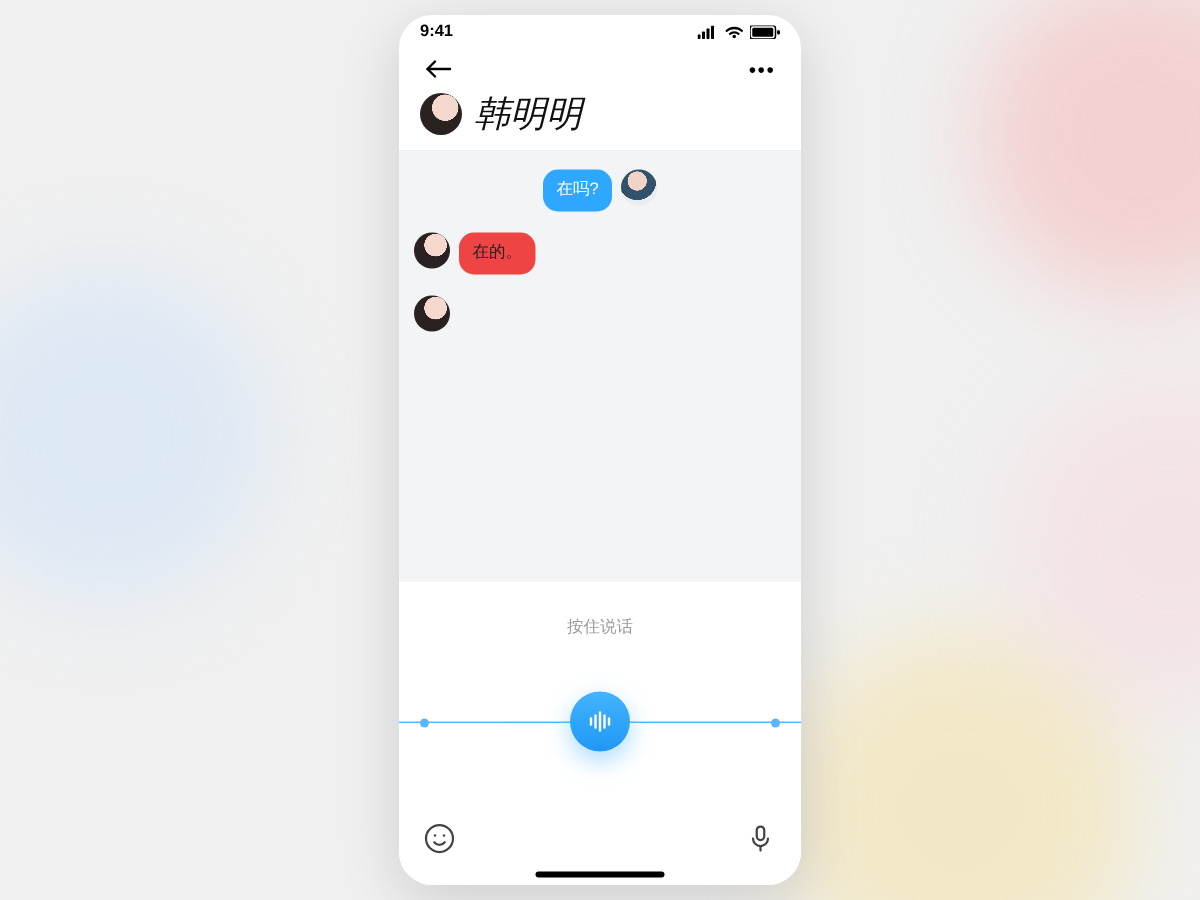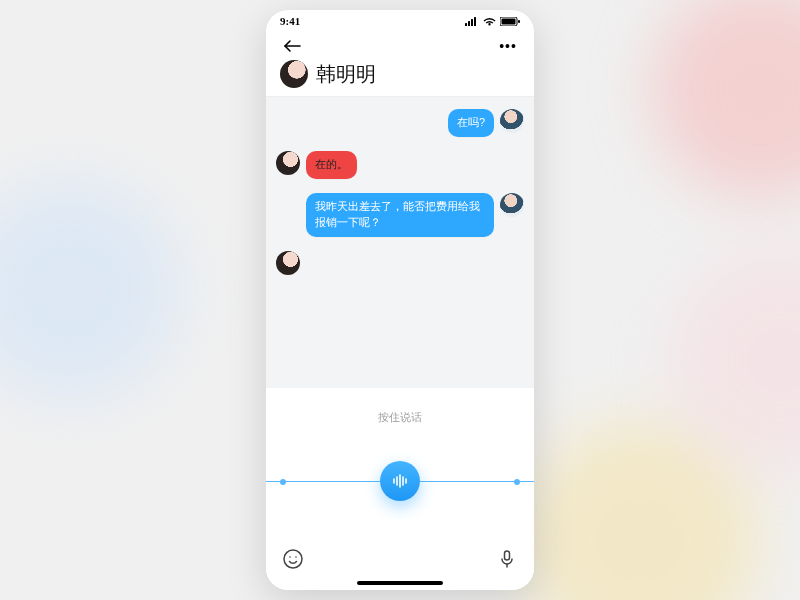--- a/index.html
+++ b/index.html
@@ -49,21 +49,20 @@
   .statusbar {
     height: 22px;
     flex: 0 0 22px;
     display: flex;
     align-items: center;
     justify-content: space-between;
     padding: 0 14px;
     font-size: 11px;
     font-weight: 600;
     color: #000;
-    font-family: Liberation Serif, serif;
   }
   .statusbar .right { display: flex; align-items: center; gap: 4px; }
   .statusbar svg { display: block; }
 
   
   .navhead {
     flex: 0 0 auto;
     padding: 2px 14px 8px 14px;
     background: #fff;
     border-bottom: 1px solid #eee;
@@ -76,21 +75,21 @@
   }
   .back-icon, .more-icon { width: 24px; height: 24px; display:flex; align-items:center; justify-content:center; color:#000; }
   .more-icon { letter-spacing: 1px; font-size: 14px; line-height: 1; }
   .title-row {
     display: flex;
     align-items: center;
     gap: 8px;
     margin-top: 2px;
   }
   .title-row .avatar { width: 28px; height: 28px; border-radius: 50%; overflow:hidden; flex:0 0 28px; }
-  .title-row h1 { font-size: 20px; font-weight: 500; margin: 0; color:#111; }
+  .title-row h1 { font-size: 24px; font-weight: 500; margin: 0; color:#111;font-style:italic; }
 
   
   .chat {
     flex: 1 1 auto;
     background: #f3f4f5;
     padding: 12px 10px 4px 10px;
     overflow: hidden;
     display: flex;
     flex-direction: column;
     gap: 14px;
@@ -107,21 +106,21 @@
   }
   .bubble {
     max-width: 170px;
     padding: 6px 9px;
     border-radius: 10px;
     color: #222;
     background: #ef4444;
     box-shadow: 0 1px 0 rgba(0,0,0,.02);
     word-break: break-word;
   }
-  .msg.me { flex-direction: row-reverse; }
+  .msg.me { flex-direction: row-reverse; justify-content: center; }
   .msg.me .bubble {
     background: #2ea7ff;
     color: #fff;
   }
 
   
   .avatar.her { background: radial-gradient(circle at 60% 35%, #f5d9cf 0 35%, #2a2220 36% 100%); }
   .avatar.him { background: radial-gradient(circle at 45% 32%, #f0d5c6 0 30%, #32516a 31% 60%, #e8edf2 61% 100%); }
   .title-row .avatar.her { background: radial-gradient(circle at 60% 35%, #f5d9cf 0 35%, #2a2220 36% 100%); }
 
@@ -257,24 +256,20 @@
       <div class="msg me">
         <span class="avatar him"></span>
         <div class="bubble">在吗?</div>
       </div>
 
       <div class="msg">
         <span class="avatar her"></span>
         <div class="bubble">在的。</div>
       </div>
 
-      <div class="msg me">
-        <span class="avatar him"></span>
-        <div class="bubble">我昨天出差去了，能否把费用给我报销一下呢？</div>
-      </div>
 
       <div class="msg">
         <span class="avatar her"></span>
       </div>
 
     </div>
 
     <div class="voicepanel">
       <div class="hint">按住说话</div>
 

